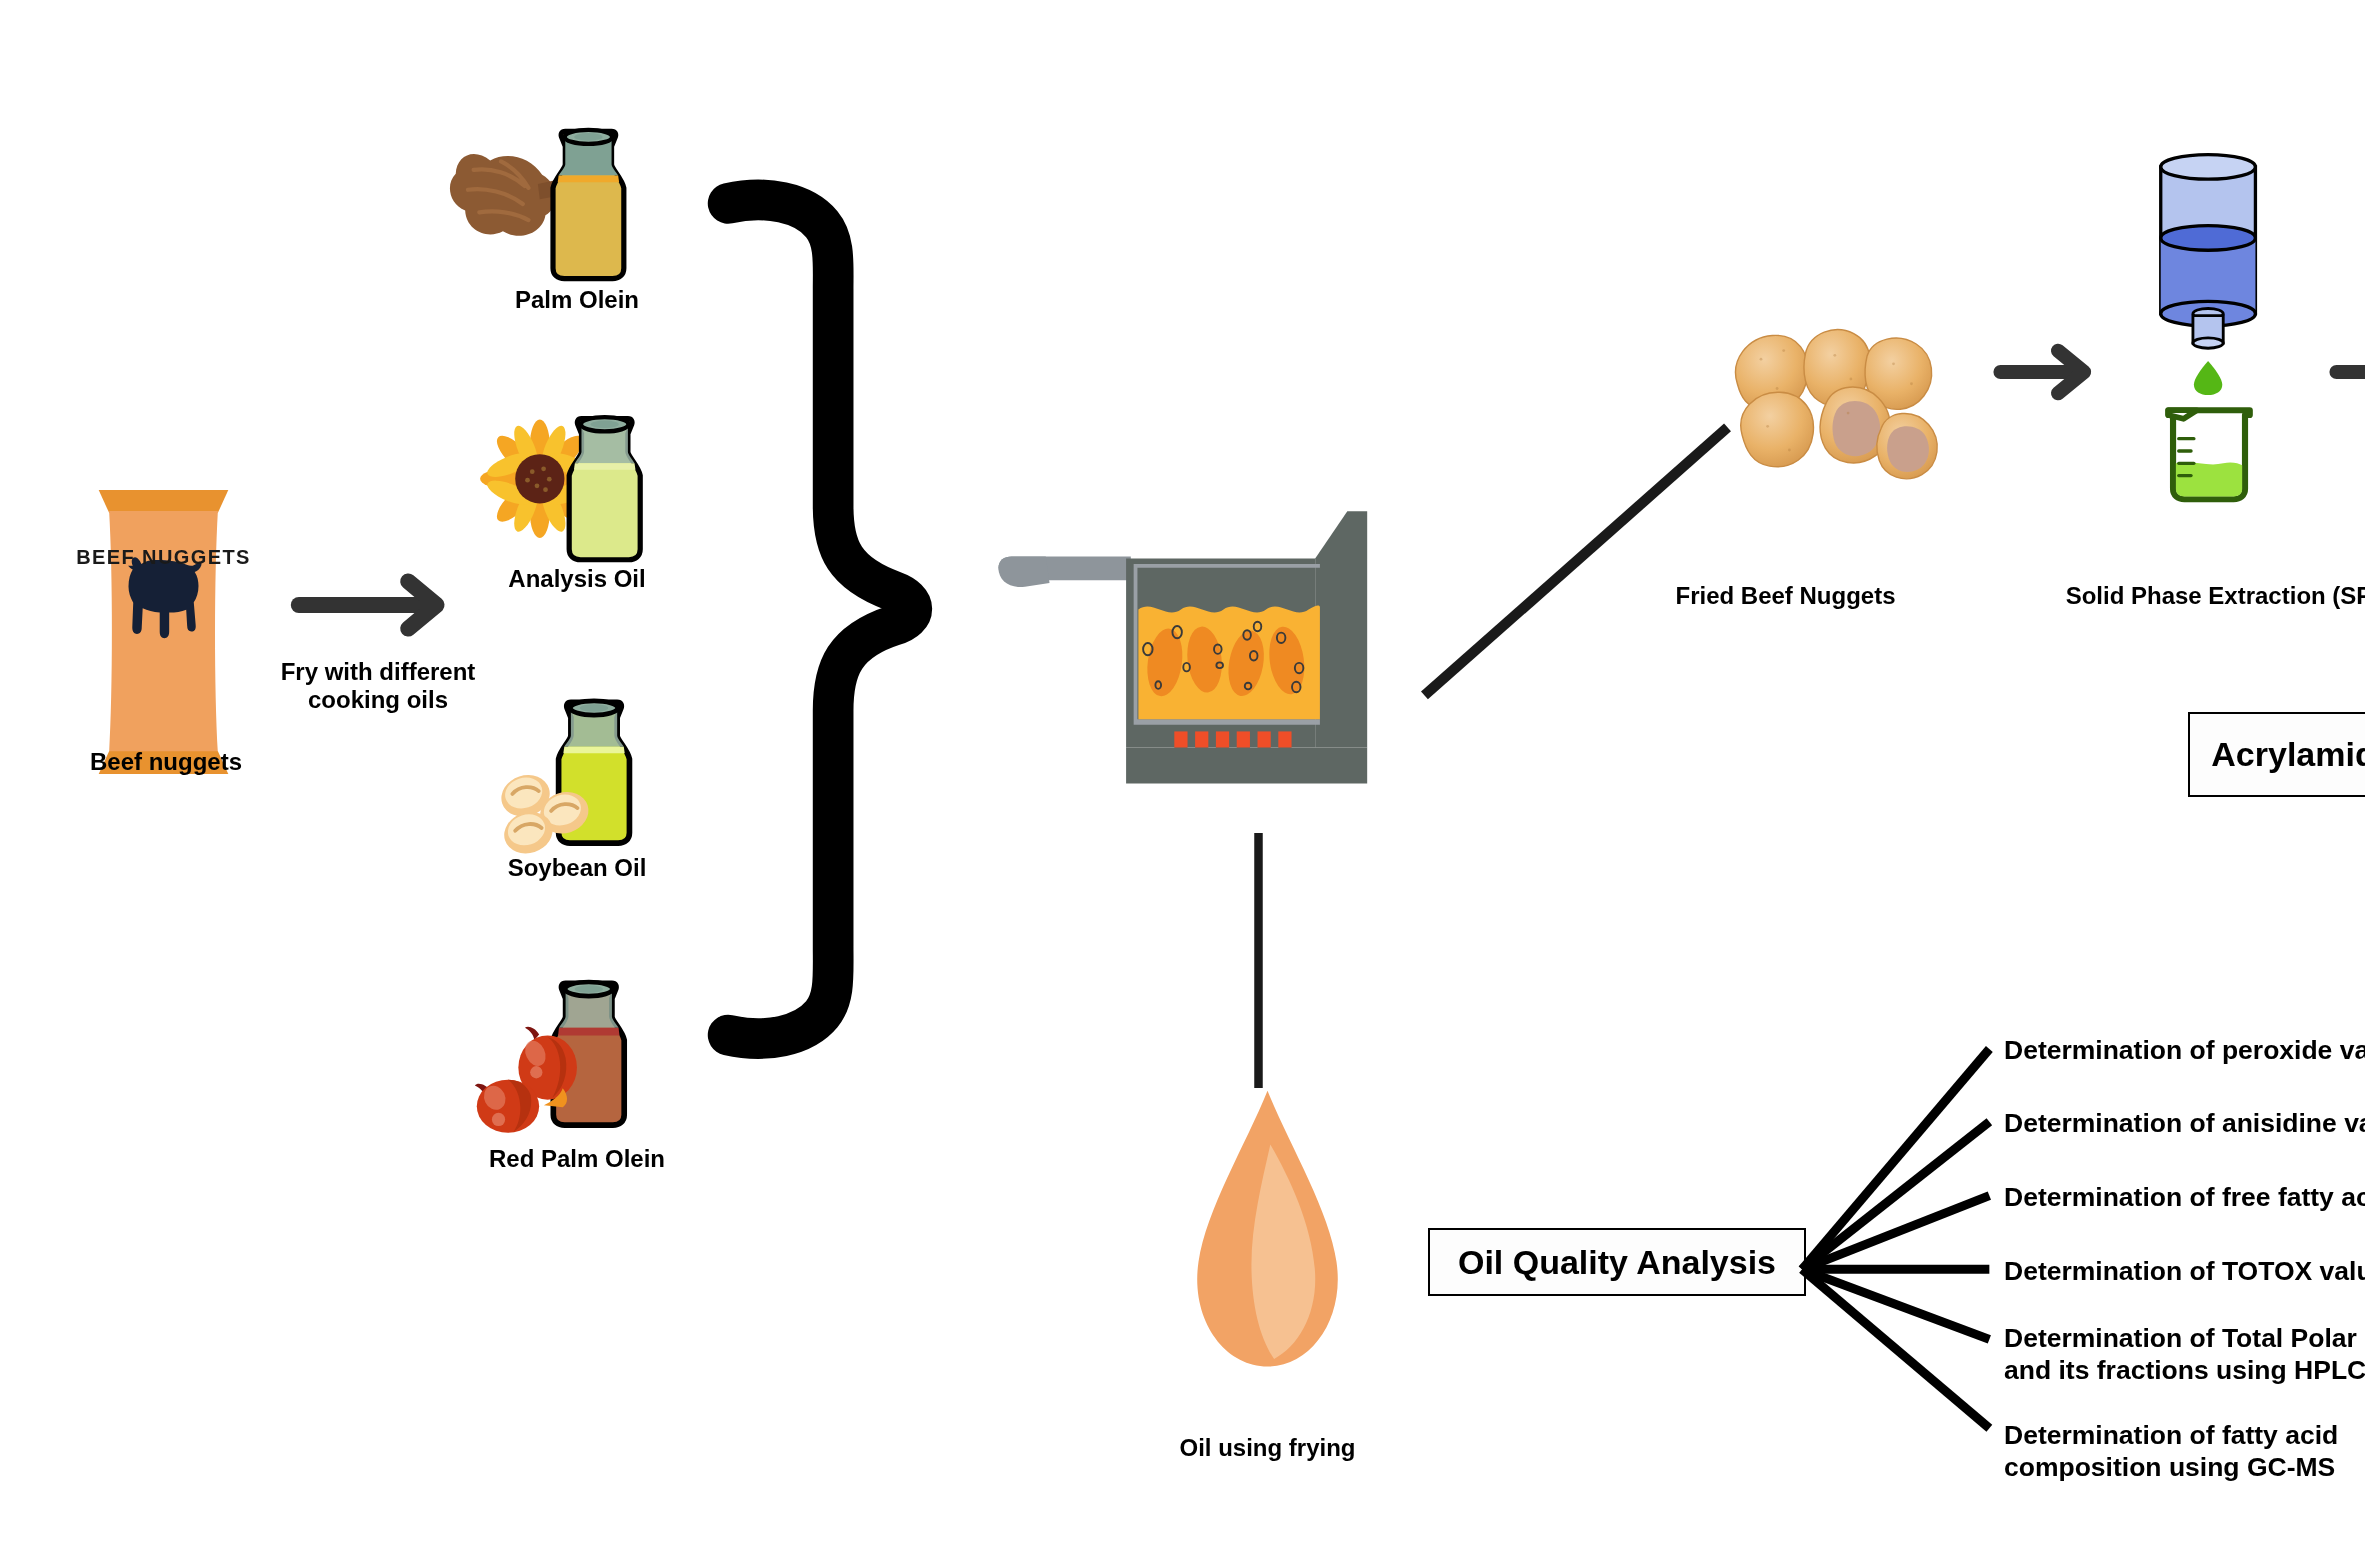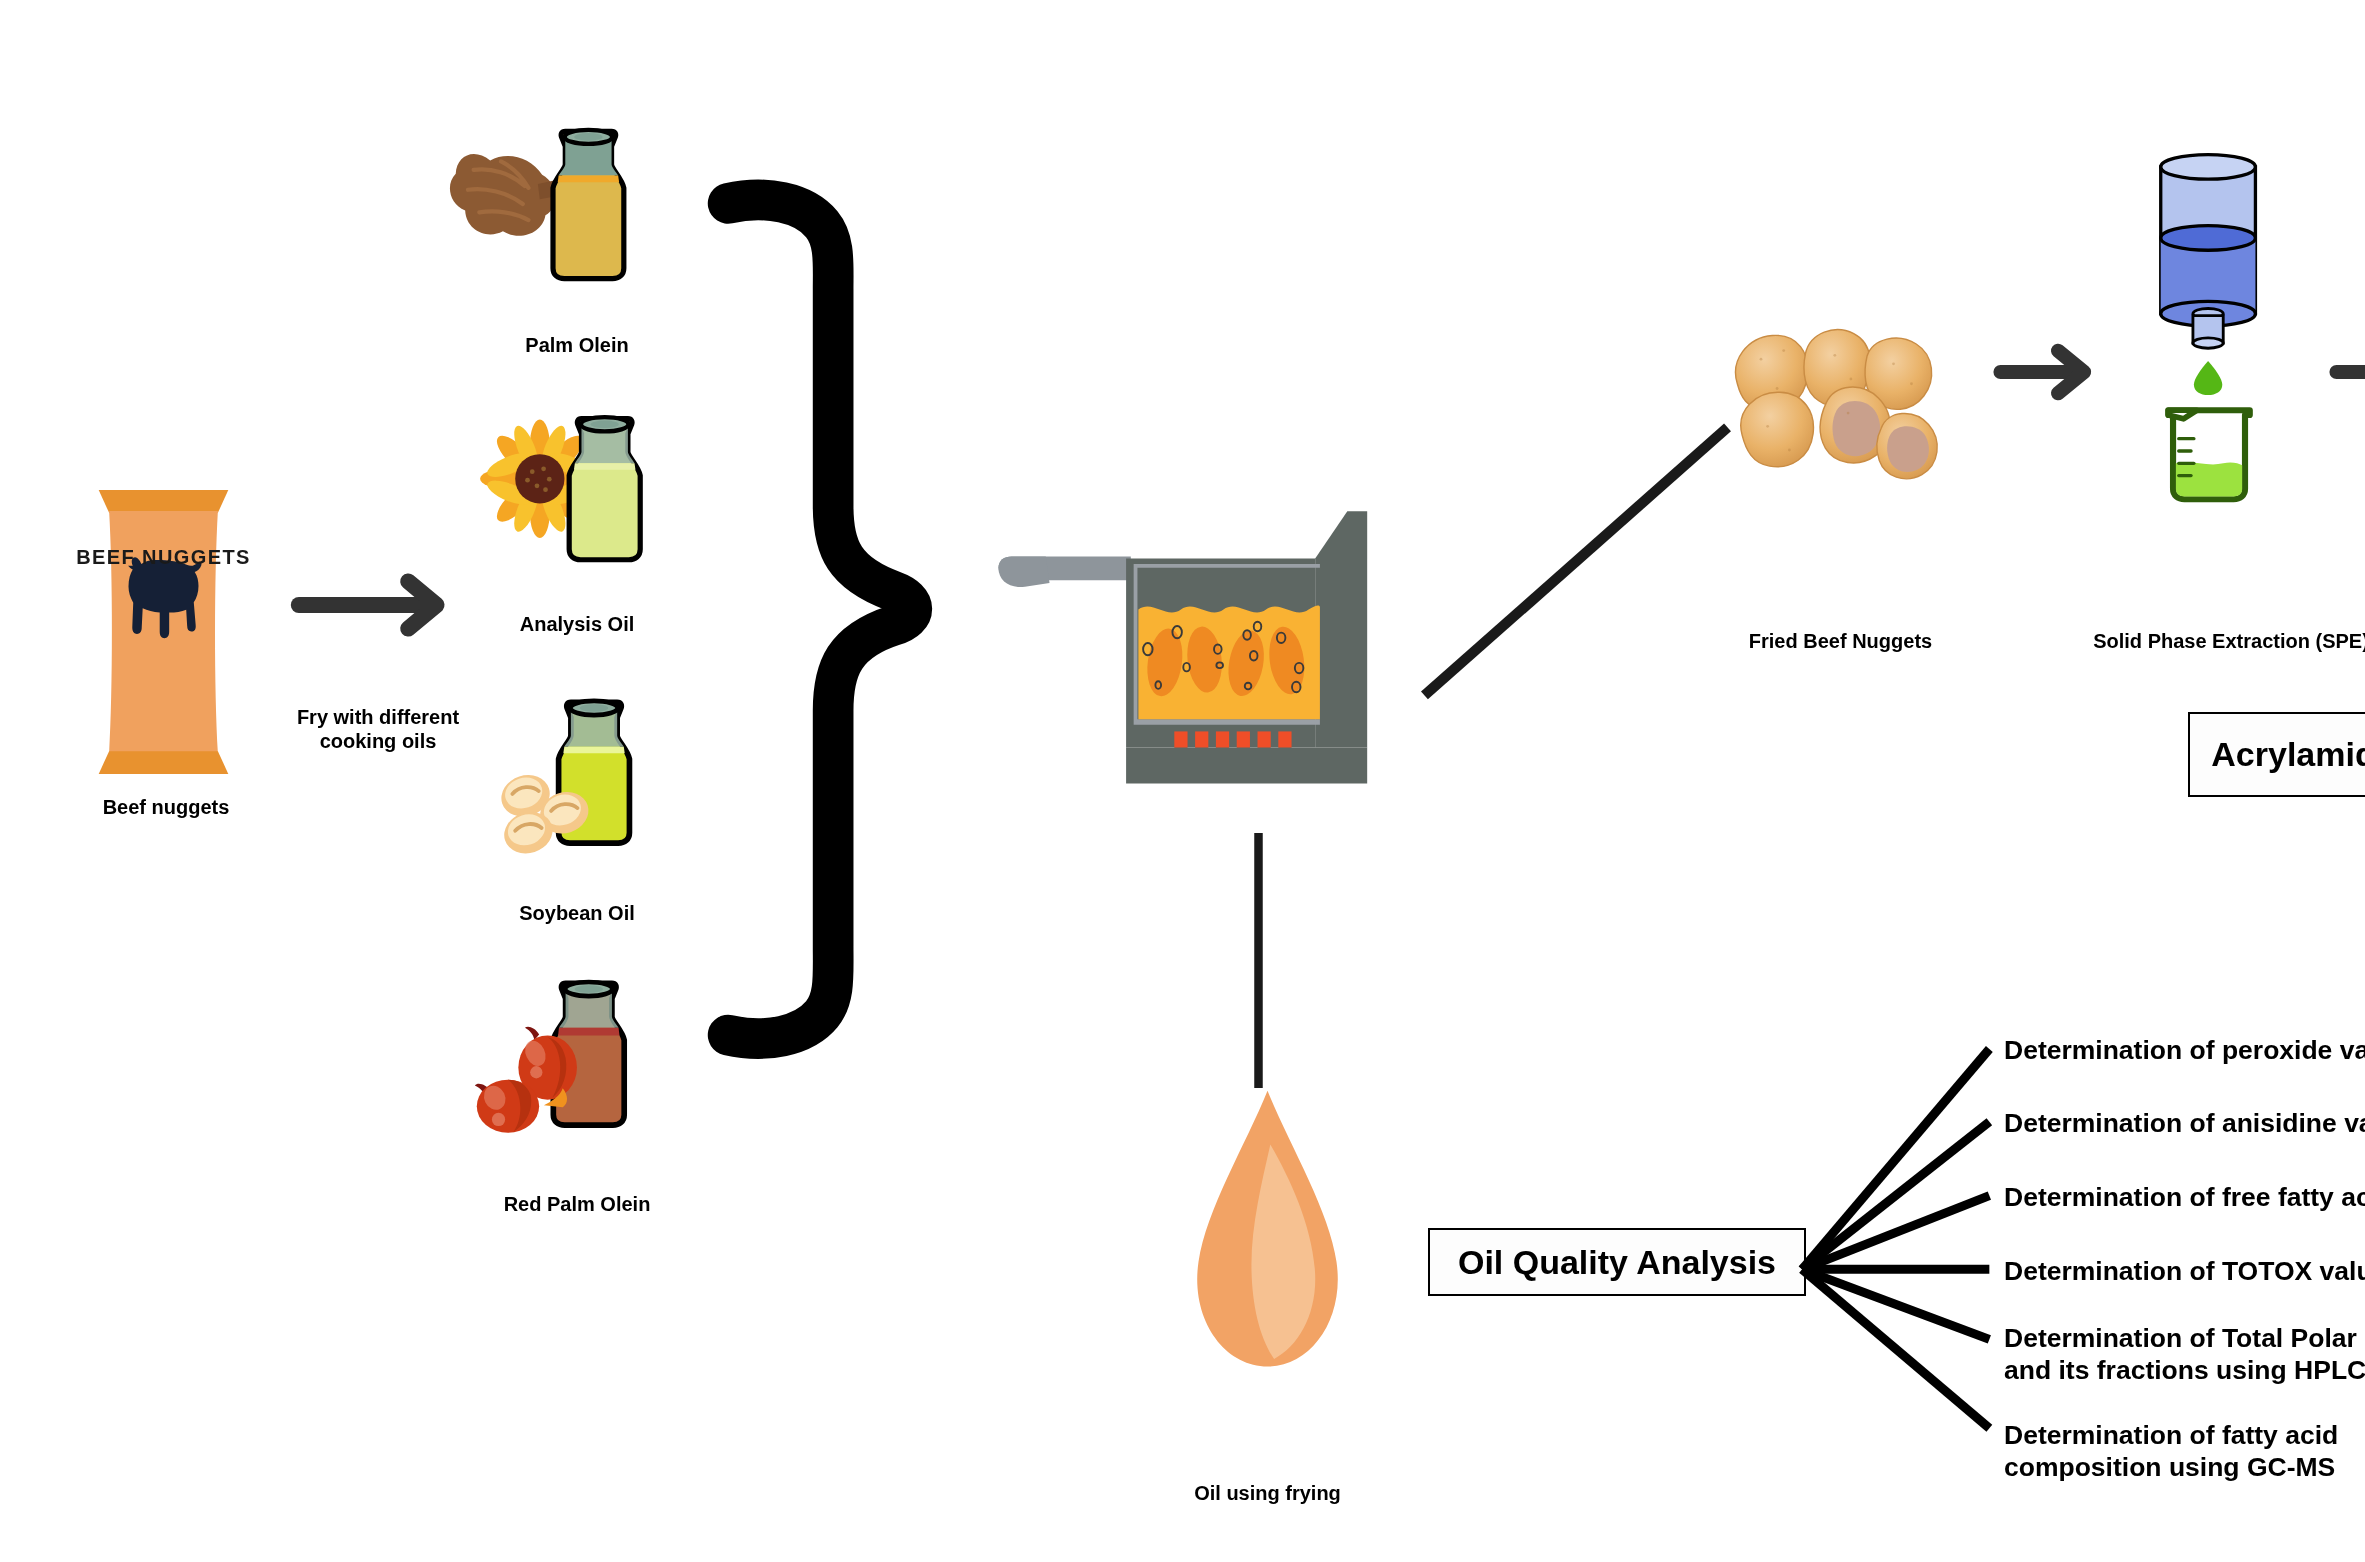--- a/index.html
+++ b/index.html
@@ -13,21 +13,21 @@
   .abs{position:absolute;}
   .cap{
     position:absolute;
     font-family:"Liberation Sans", sans-serif;
     font-weight:bold;
     color:#000000;
     text-align:center;
     line-height:1.18;
     white-space:pre-line;
   }
-  .cap-md{font-size:20px;margin-top:48px;}
+  .cap-md{font-size:24px;}
   .listitem{
     position:absolute;
     font-family:"Liberation Sans", sans-serif;
     font-weight:bold;
     font-size:26.5px;
     color:#000000;
     line-height:1.22;
     text-align:left;
     white-space:pre-line;
   }
@@ -298,21 +298,21 @@
           <circle cx="268" cy="100" r="3"></circle>
         <circle cx="302" cy="150" r="3"></circle>
           <circle cx="392" cy="118" r="3"></circle>
         <circle cx="430" cy="160" r="3"></circle>
           <circle cx="126" cy="250" r="3"></circle>
         <circle cx="172" cy="300" r="3"></circle>
           <circle cx="296" cy="222" r="3"></circle>
       </g>
     </svg>
   </div>
-  <div class="cap cap-md" style="left:1689px;top:582px;width:303px;">Fried Beef Nuggets</div>
+  <div class="cap cap-md" style="left:1634px;top:582px;width:303px;">Fried Beef Nuggets</div>
 
   <div class="abs" style="left:1992px;top:341px;width:118px;height:62px;">
     <svg width="118" height="62" viewBox="0 0 250 130">
       <g stroke="#333333" stroke-width="30" stroke-linecap="round" fill="none">
         <line x1="18" y1="65" x2="180" y2="65"></line>
         <polyline points="140,20 195,65 140,110" stroke-linejoin="round"></polyline>
       </g>
     </svg>
   </div>
 

